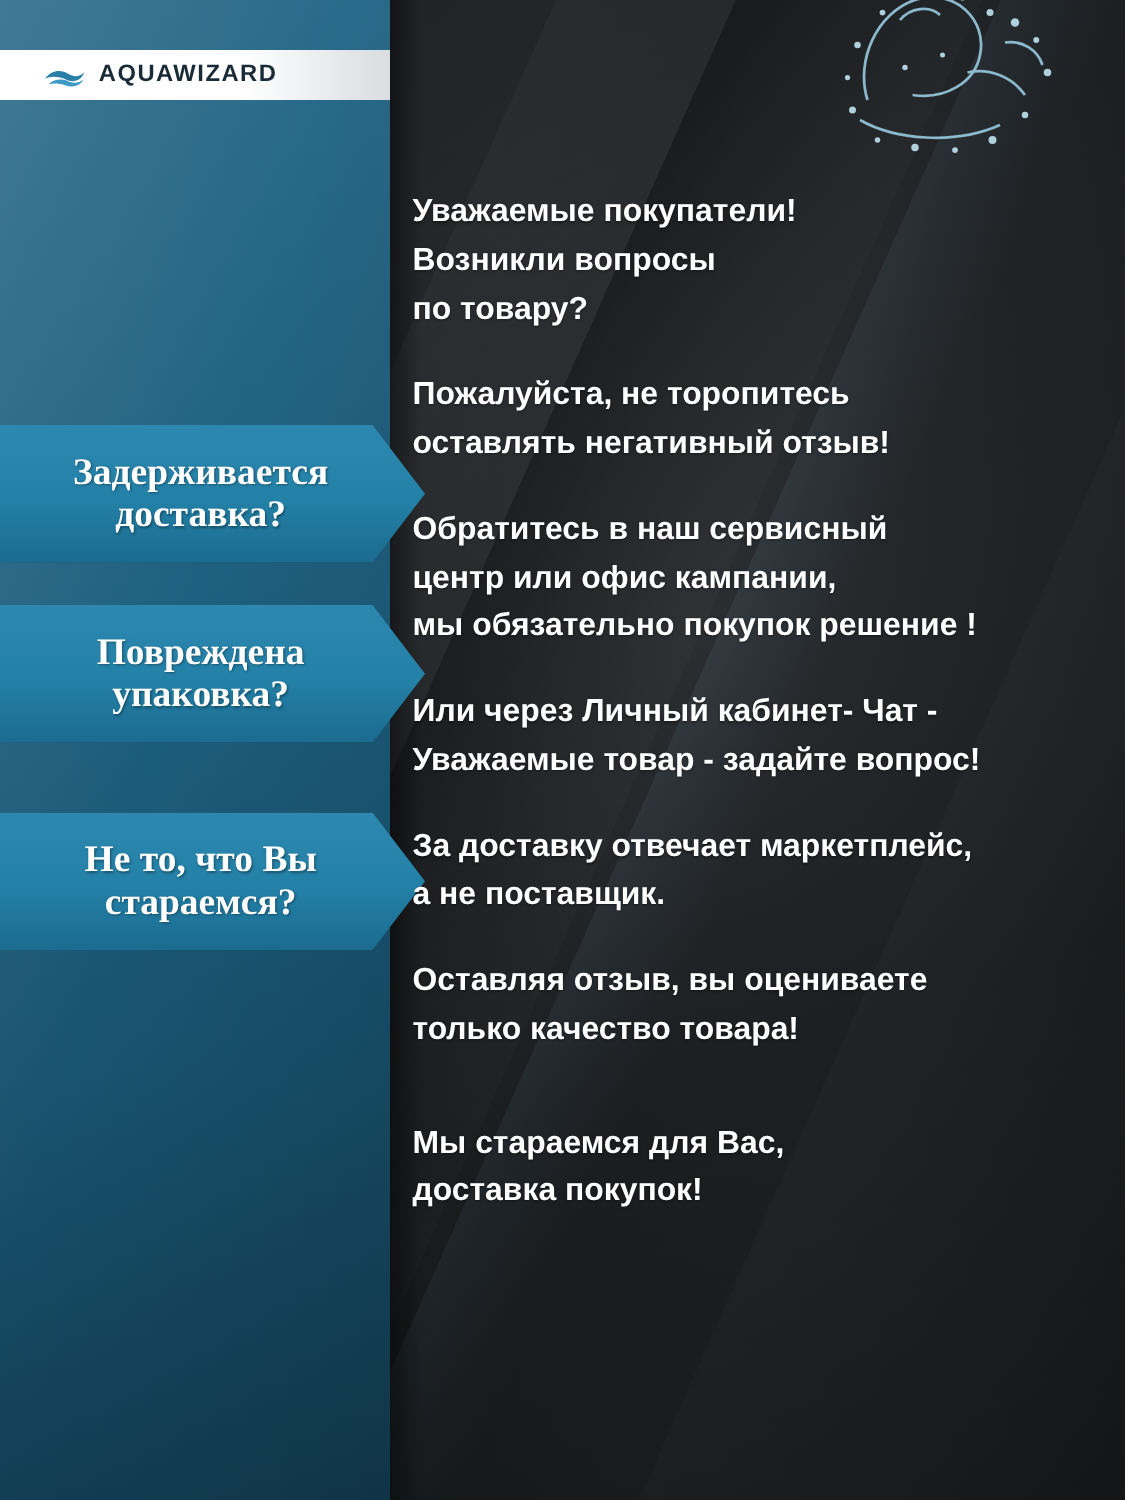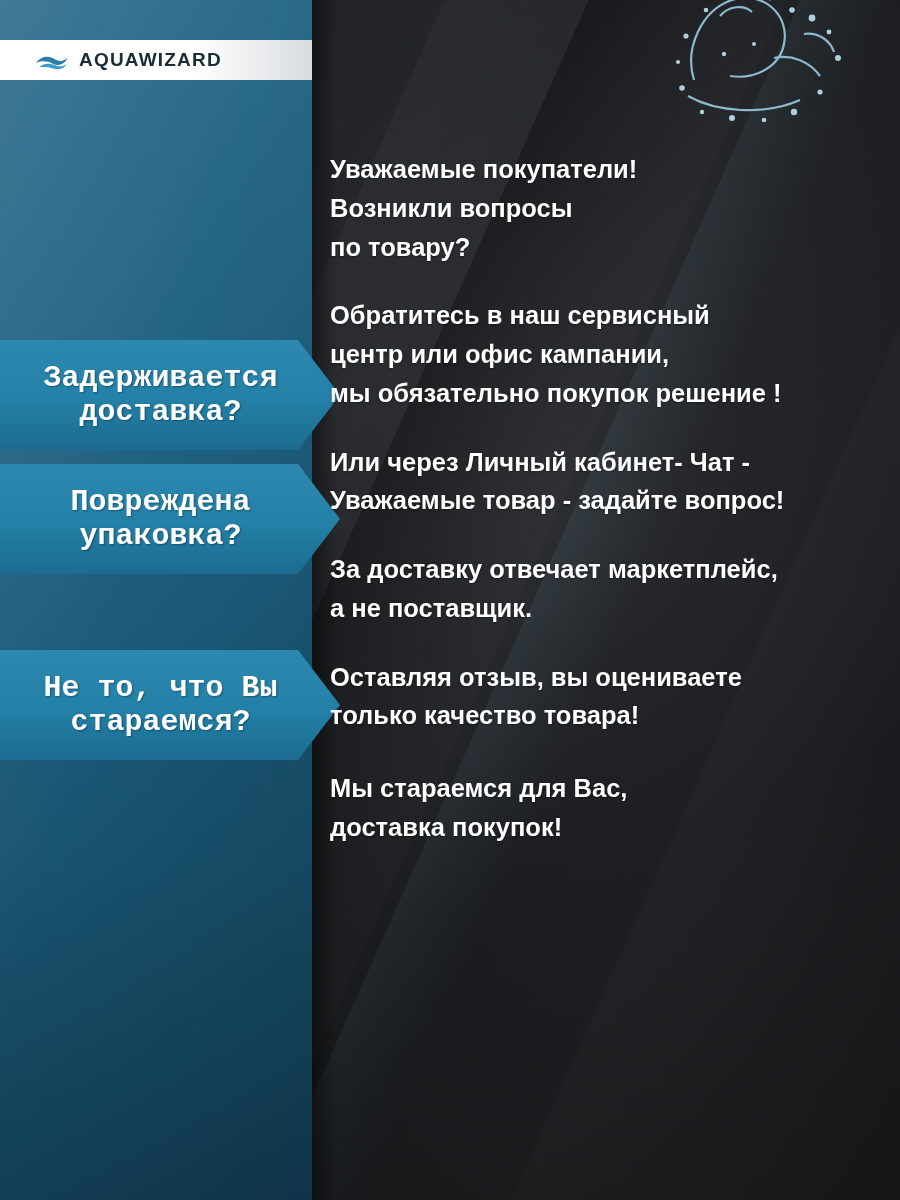--- a/index.html
+++ b/index.html
@@ -129,30 +129,30 @@
     padding-left: 10px;
     background: linear-gradient(180deg, #2b85ad 0%, #217architecture 0%, #2380a6 50%, #1b6c90 100%);
     background: linear-gradient(180deg, #2d88b0 0%, #2380a6 55%, #1c6b90 100%);
     -webkit-clip-path: polygon(0 0, 298px 0, 340px 50%, 298px 100%, 0 100%);
     clip-path: polygon(0 0, 298px 0, 340px 50%, 298px 100%, 0 100%);
     width: 345px;
     filter: drop-shadow(2px 3px 4px rgba(0,0,0,0.45));
   }
   .banner-text {
     color: #ffffff;
-    font-family: Liberation Mono, monospace;
+    font-family: Liberation Serif, serif;
     font-weight: bold;
     font-size: 30px;
     line-height: 1.15;
     text-align: center;
     text-shadow: 1px 1px 2px rgba(0,0,0,0.35);
     width: 292px;
   }
   .banner.b1 { top: 340px; }
-  .banner.b2 { top: 464px; align-items: center; }
+  .banner.b2 { top: 484px; align-items: center; }
   .banner.b3 { top: 650px; }
   .banner.b4 { top: 812px; }
 
   
   .right-text {
     position: absolute;
     left: 330px;
     top: 150px;
     width: 552px;
     text-align: left;
@@ -161,21 +161,21 @@
   .para {
     font-family: "Liberation Sans", sans-serif;
     font-weight: bold;
     font-size: 25.5px;
     line-height: 1.52;
     color: #ffffff;
     margin: 0 0 30px 0;
     text-shadow: 0 1px 2px rgba(0,0,0,0.4);
     white-space: pre-line;
   }
-  .para.gap-big { margin-bottom: 34px; }
+  .para.gap-big { margin-bottom: 52px; }
 
   
   .splash {
     position: absolute;
     right: 46px;
     top: -12px;
     width: 230px;
     height: 150px;
     opacity: 0.95;
   }
@@ -242,20 +242,22 @@
   </div>
   <div class="banner b3">
     <div class="banner-text">Не то, что
 Вы стараемся?</div>
   </div>
 
   <div class="right-text">
     <p class="para">Уважаемые покупатели!
 Возникли вопросы
 по товару?</p>
+    <p class="para">Пожалуйста, не торопитесь
+оставлять негативный отзыв!</p>
     <p class="para">Обратитесь в наш сервисный
 центр или офис кампании,
 мы обязательно покупок решение !</p>
     <p class="para">Или через Личный кабинет- Чат -
 Уважаемые товар - задайте вопрос!</p>
     <p class="para">За доставку отвечает маркетплейс,
 а не поставщик.</p>
     <p class="para gap-big">Оставляя отзыв, вы оцениваете
 только  качество товара!</p>
     <p class="para">Мы стараемся для Вас,

